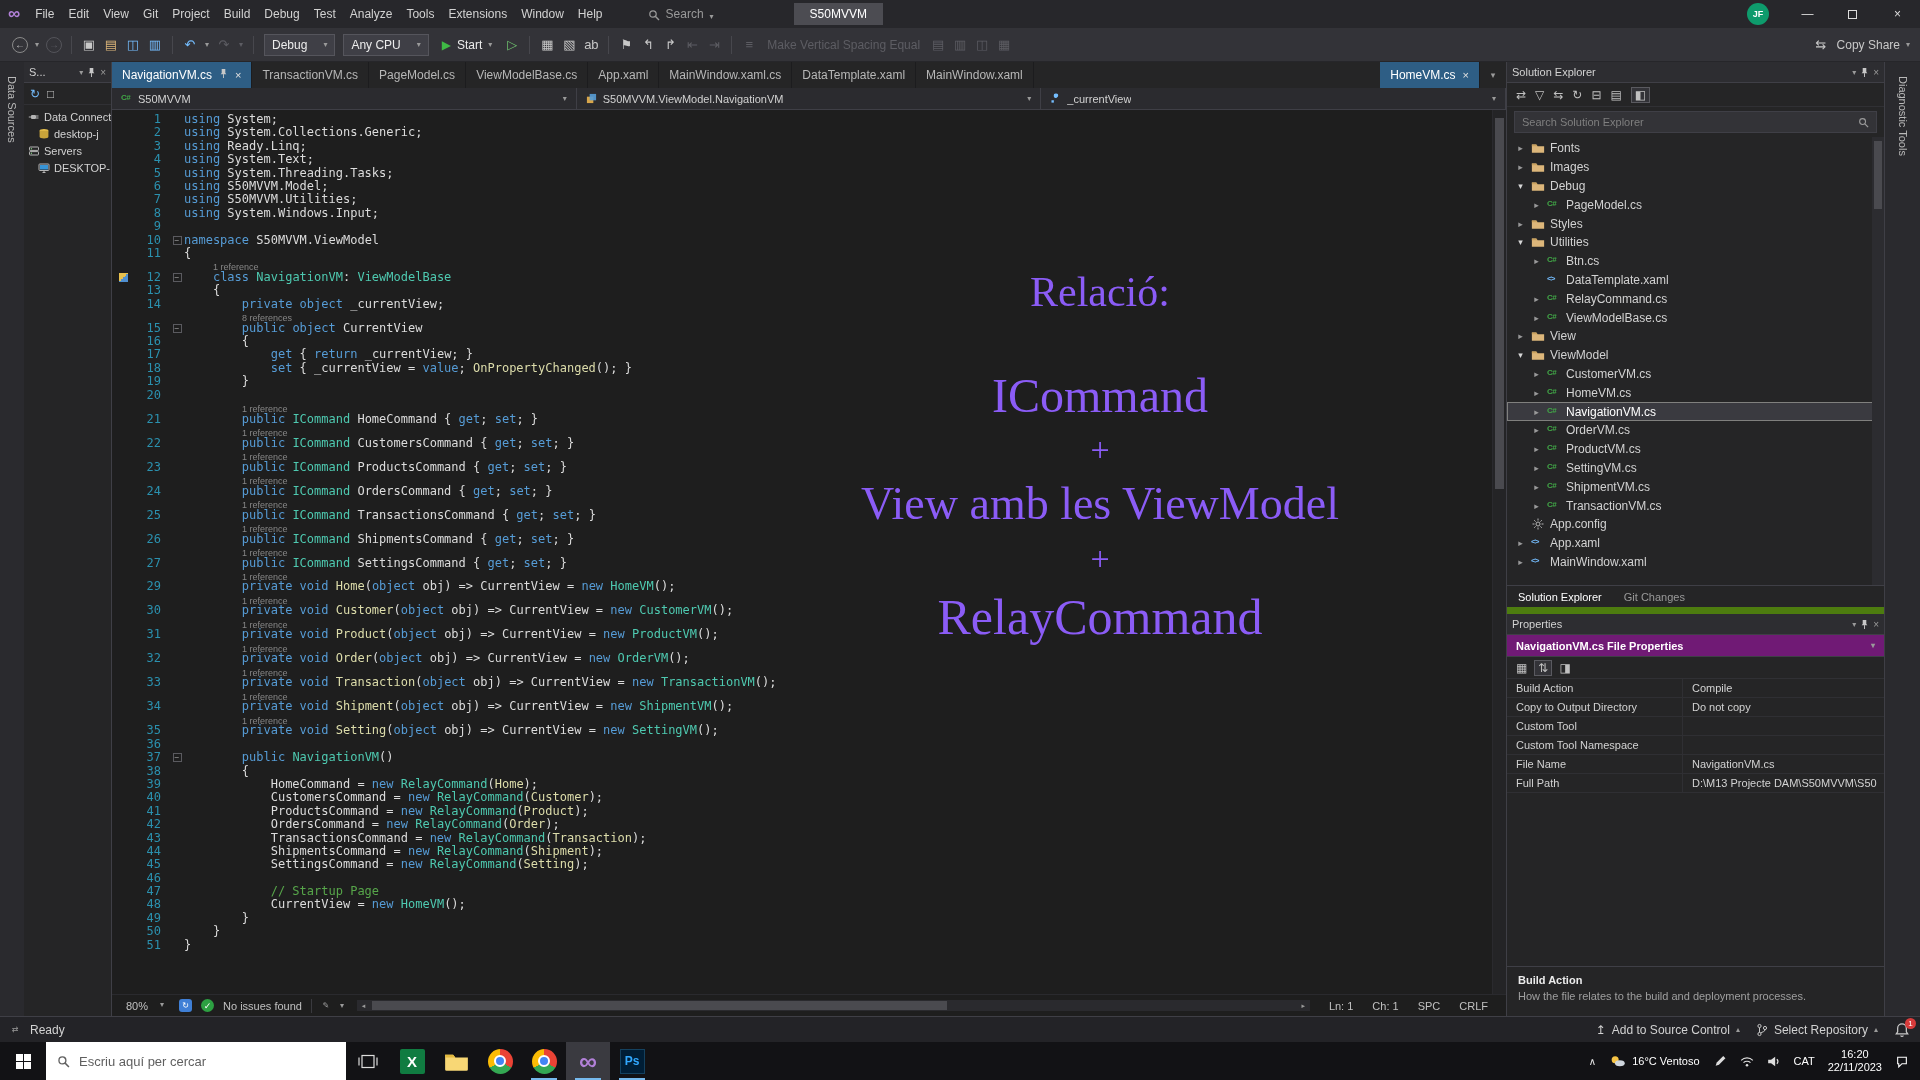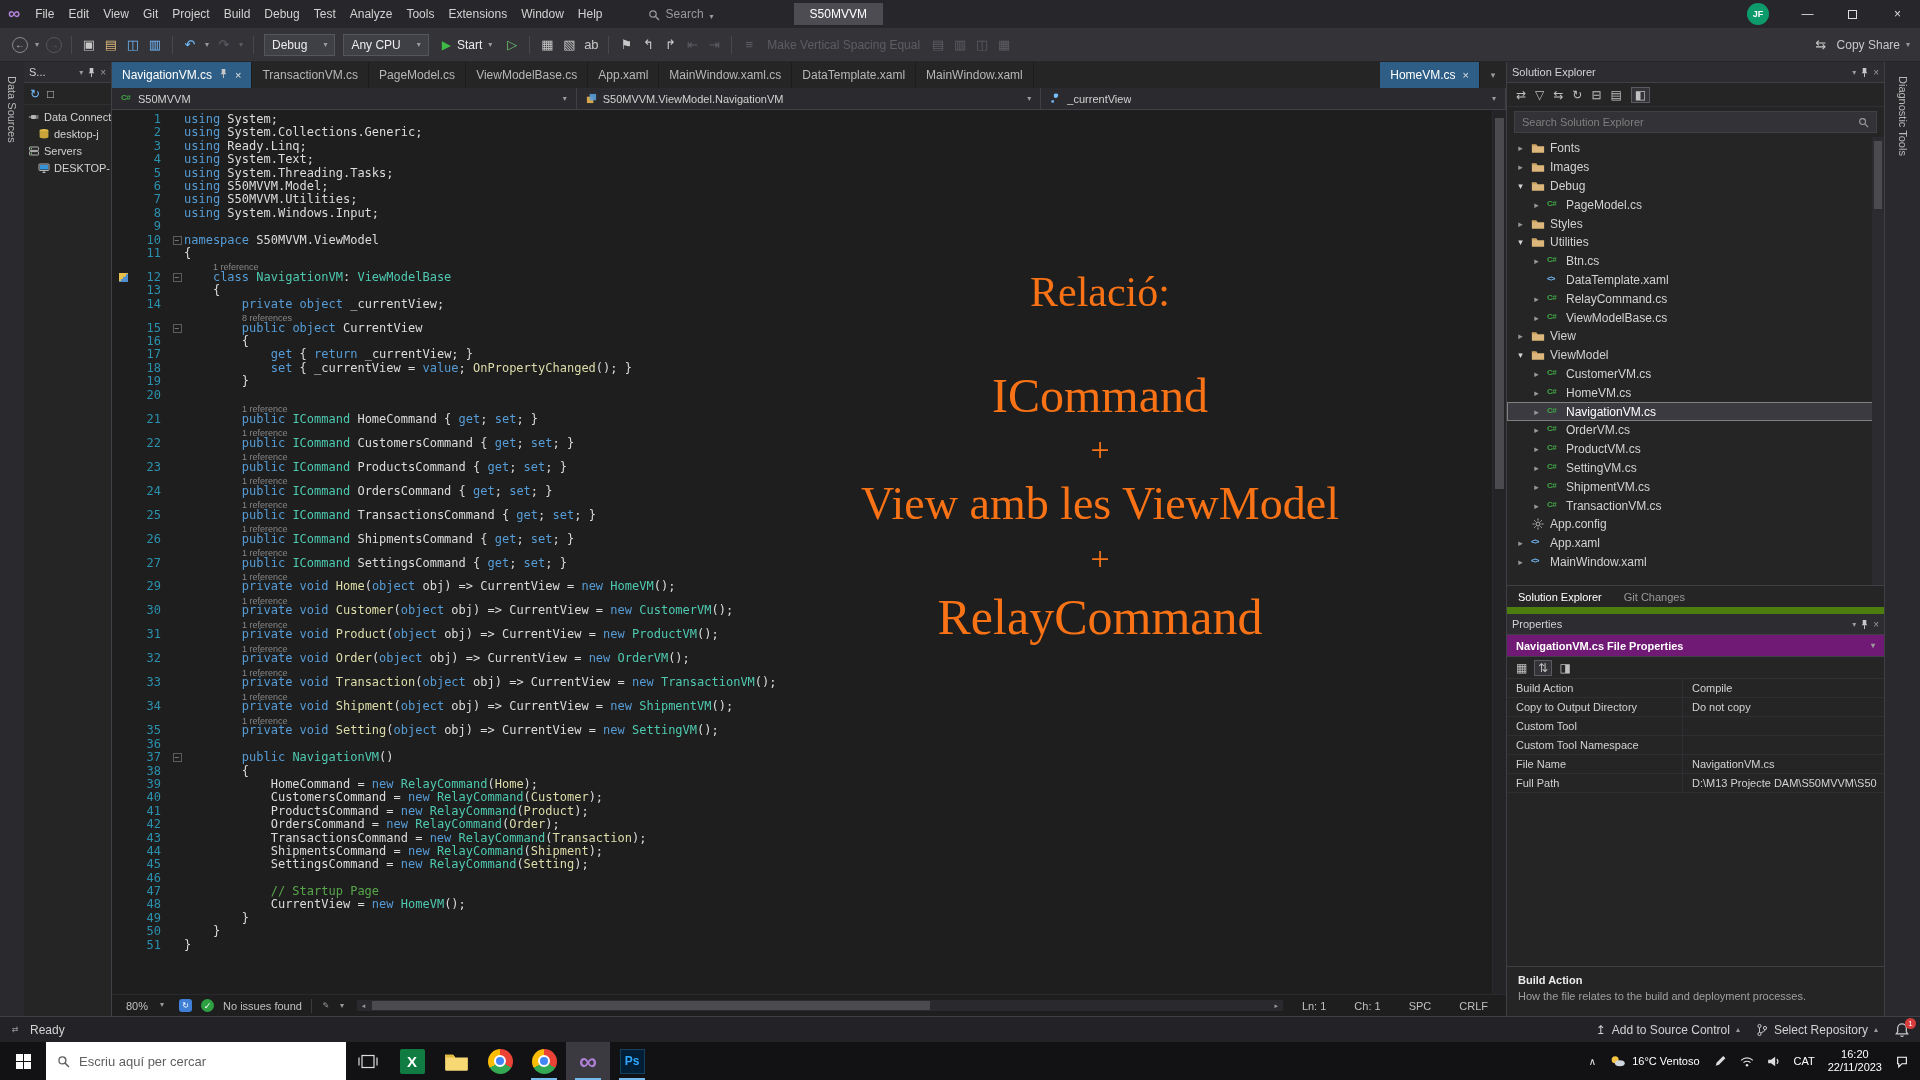--- a/index.html
+++ b/index.html
@@ -72,39 +72,39 @@
 .lnum{width:36px;flex:0 0 auto;text-align:right;padding-right:9px;color:#2b91af}
 .fold{width:14px;flex:0 0 auto;display:flex;align-items:center;justify-content:center}
 .foldbox{width:9px;height:9px;border:1px solid #5a5a5f;color:#9a9a9a;font-size:8px;line-height:7px;text-align:center}
 .ctext{flex:1;overflow:hidden}
 .lens-text{color:#878787;font:9px/10.6px "Liberation Sans",sans-serif;display:inline-block}
 .tok-k{color:#569cd6}.tok-y{color:#4ec9b0}.tok-m{color:#dcdcaa}.tok-p{color:#dcdcdc}.tok-c{color:#57a64a}
 .vscroll{width:14px;background:#242426;border-left:1px solid #2a2a2e;position:relative;flex:0 0 auto}
 .vthumb{position:absolute;left:2px;right:2px;top:8px;height:42%;background:#4a4a4f}
 
 .overlay{position:absolute;inset:0;pointer-events:none;z-index:5}
-.ovbox{position:absolute;left:988px;top:158px;transform:translateX(-50%);text-align:center;color:#f97316;
+.ovbox{position:absolute;left:988px;top:158px;transform:translateX(-50%);text-align:center;color:#8b5cf6;
   font-family:"Liberation Serif",serif;white-space:nowrap}
 .ov0{font-size:42px;margin-bottom:52px}
 .ov1{font-size:48px;margin-bottom:8px}
 .ov2{font-size:34px;margin-bottom:8px}
 .ov3{font-size:46px;margin-bottom:10px}
 .ov4{font-size:34px;margin-bottom:10px}
 .ov5{font-size:50px}
 
 .estatus{height:22px;background:#1e1e1e;border-top:1px solid #2a2a2e;display:flex;align-items:center;padding:0 8px;gap:9px;font-size:11px;color:#c0c0c0;flex:0 0 auto}
 .zoom{display:flex;gap:12px;align-items:flex-start;padding:1px 6px}
 .healthblue{width:13px;height:13px;border-radius:3px;background:#3f7fd6;color:#fff;font-size:8px;display:grid;place-items:center}
 .healthgreen{width:13px;height:13px;border-radius:50%;background:#2da042;color:#fff;font-size:9px;display:grid;place-items:center}
 .essep{width:1px;height:14px;background:#3a3a3f}
 .hscroll{flex:1;height:11px;background:#2a2a2e;display:flex;align-items:center;margin:0 4px;position:relative}
 .harrow{width:13px;text-align:center;font-size:7px;color:#9a9a9a;flex:0 0 auto}
 .htrack{flex:1;position:relative;height:100%}
 .hthumb{position:absolute;left:2px;width:62%;top:1px;bottom:1px;background:#4a4a4f}
-.posinfo{display:flex;gap:28px;margin:0 10px 0 6px}
+.posinfo{display:flex;gap:19px;margin:0 10px 0 6px}
 
 .right-col{width:378px;background:#252526;border-left:1px solid #3f3f46;display:flex;flex-direction:column;flex:0 0 auto;min-height:0}
 .se{height:552px;display:flex;flex-direction:column;border-bottom:7px solid #4d7c0f;flex:0 0 auto;min-height:0}
 .se-toolbar{height:24px;display:flex;align-items:center;gap:9px;padding:0 9px;border-bottom:1px solid #303034;flex:0 0 auto}
 .sei{color:#c0c0c0;font-size:12px}
 .sei.boxed{border:1px solid #5a5a60;background:#333338;padding:0 3px}
 .se-search{height:22px;margin:4px 7px;background:#333337;border:1px solid #3f3f46;display:flex;align-items:center;padding:0 7px;color:#7f7f7f;font-size:11px;gap:6px;flex:0 0 auto}
 .se-search .icn{margin-left:auto;width:11px;height:11px;display:inline-flex;color:#9a9a9a}
 .se-tree{flex:1;overflow:hidden;position:relative;padding-top:2px}
 .titem{display:flex;align-items:center;height:18.8px;font-size:12px;color:#d2d2d2;gap:5px;white-space:nowrap}

